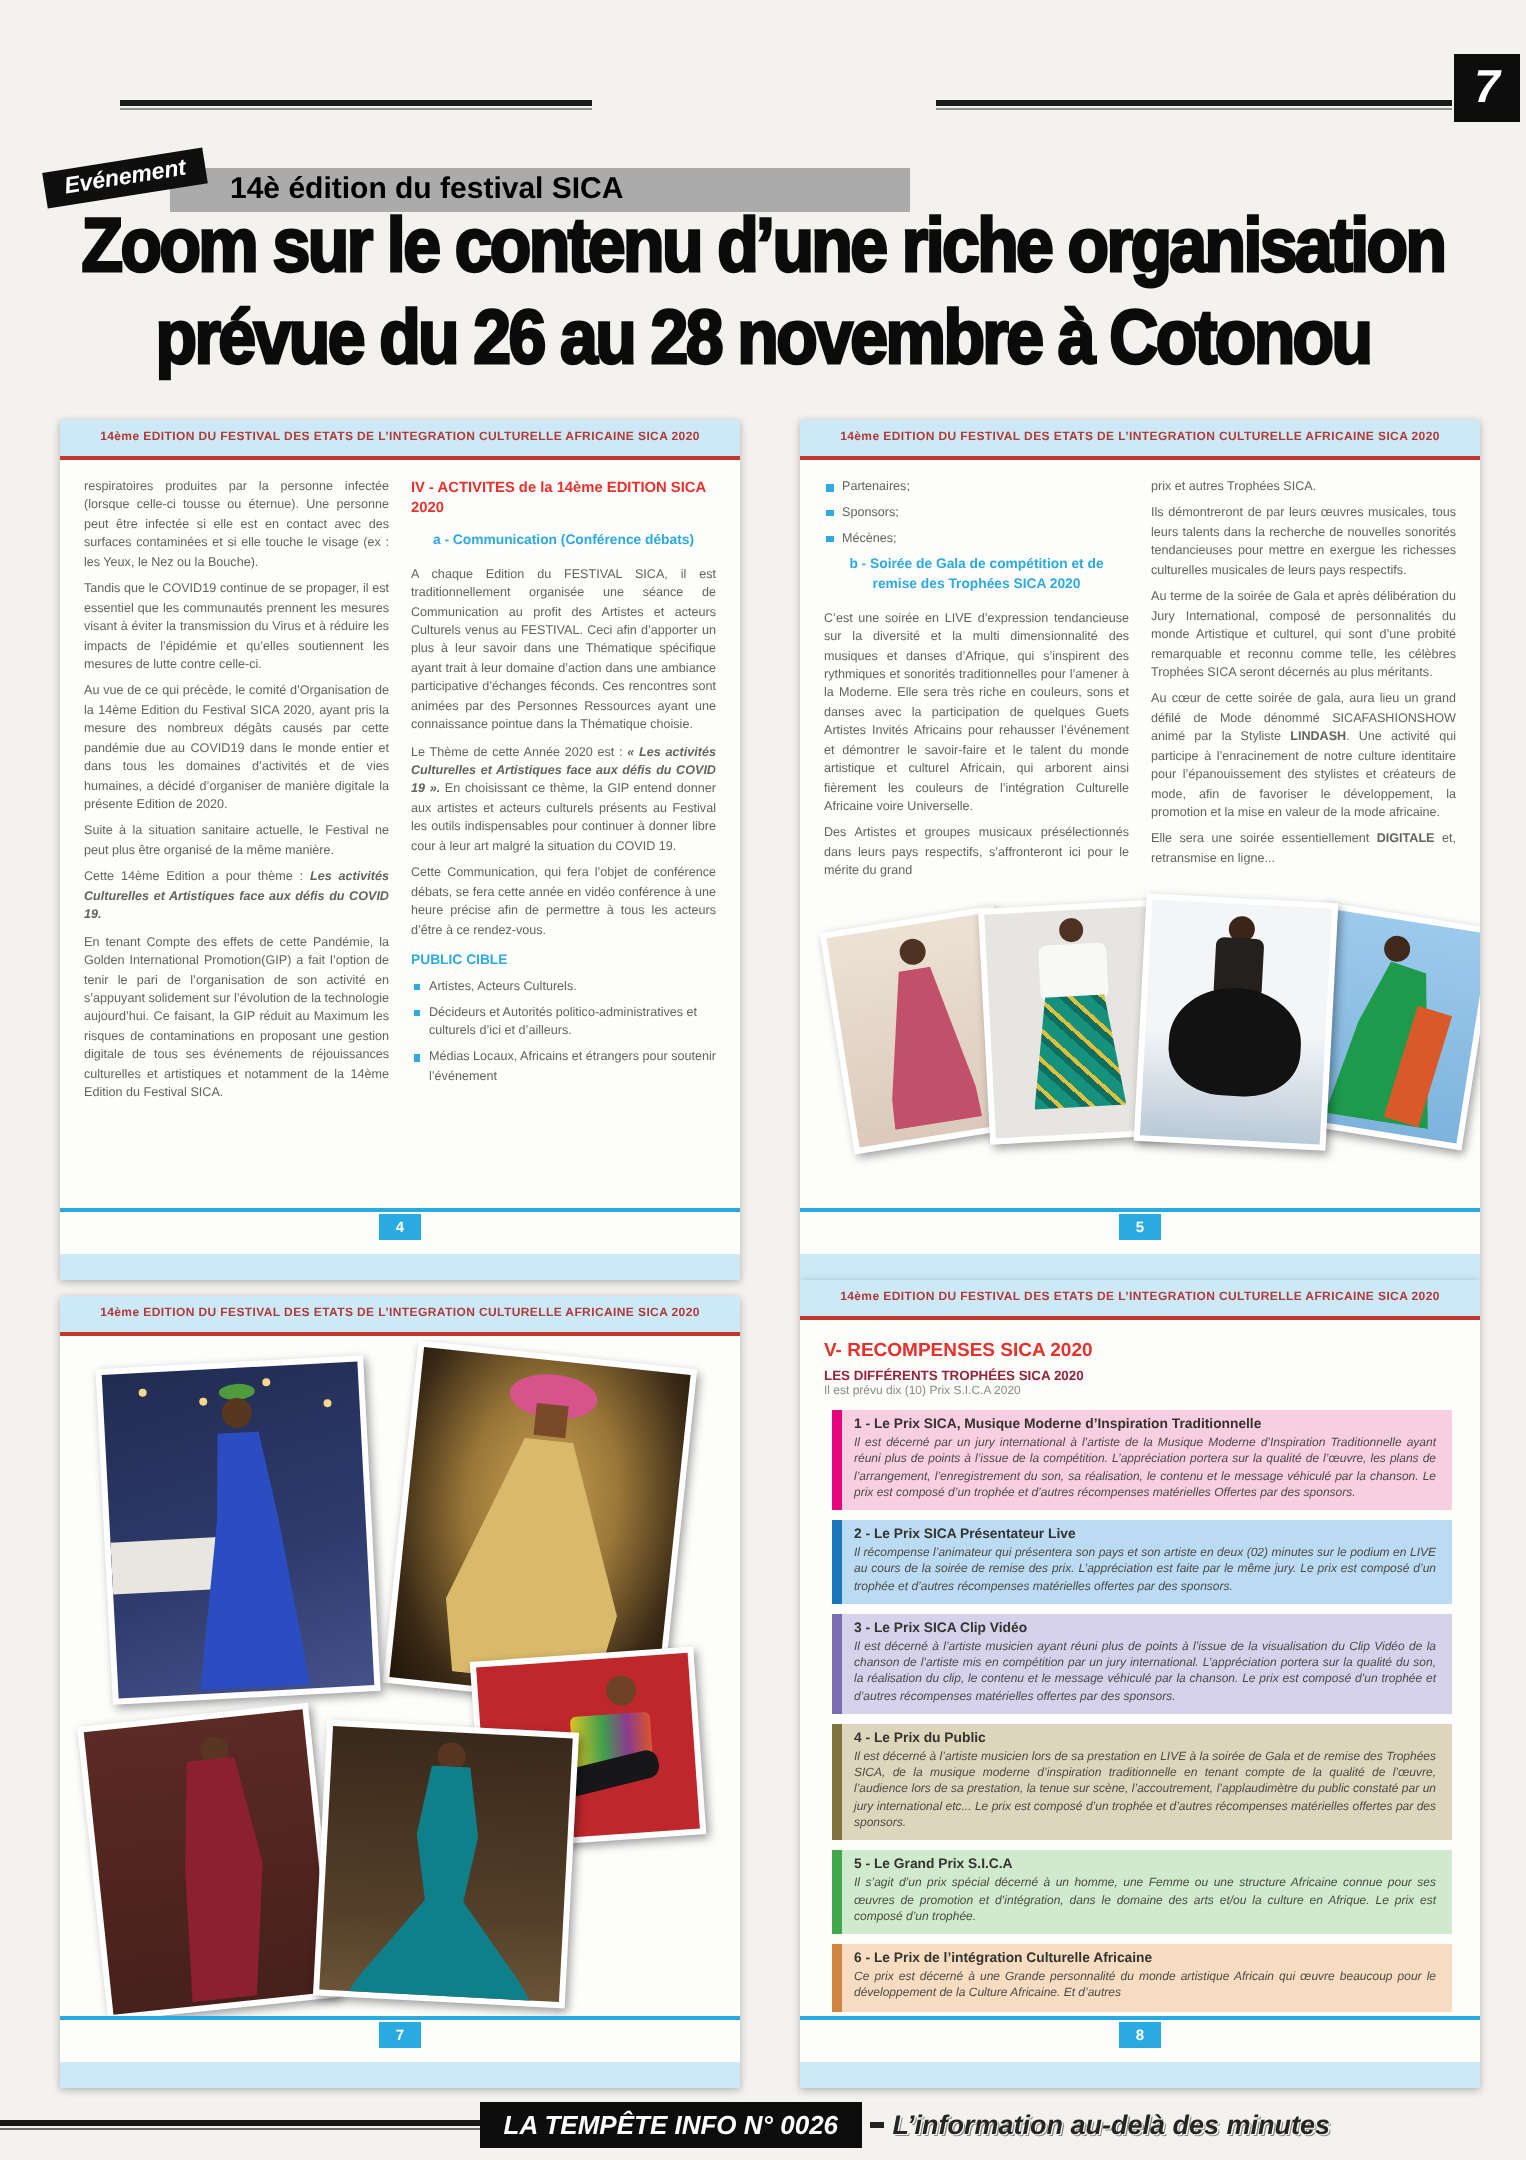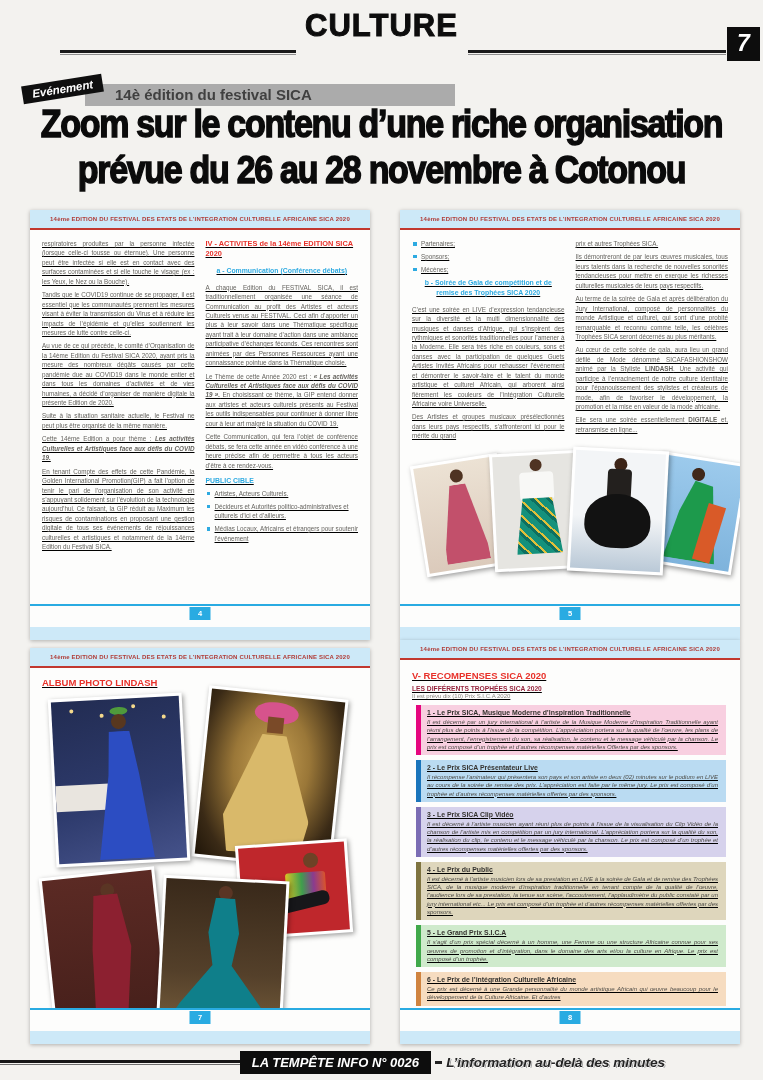--- a/index.html
+++ b/index.html
@@ -15,37 +15,37 @@
   .mast-rule.left { left:60px; width:236px; }
   .mast-rule.right { left:468px; width:258px; }
   .pagenum-box { position:absolute; top:27px; left:727px; width:33px; height:34px; background:#0d0d0d;
     color:#fff; font-weight:bold; font-style:italic; font-size:23px; text-align:center; line-height:33px; }
   .date-banner { position:absolute; top:41px; left:283px; width:198px; height:26px; background:#0d0d0d;
     border:1px solid #4a4a4a; color:#fff; font-weight:bold; font-style:italic; font-size:12.5px;
     text-align:center; line-height:24px; }
   .event-tag { position:absolute; top:80px; left:22px; background:#0f0f0f; color:#fff;
     font-weight:bold; font-style:italic; font-size:11.5px; padding:3px 10px; transform:rotate(-9deg); z-index:3; }
   .kicker-bar { position:absolute; top:84px; left:85px; width:370px; height:22px; background:#ababab; z-index:2; }
-  .kicker-bar span { display:block; padding-left:30px; font-size:15px; font-weight:bold; color:#404040; line-height:22px; }
+  .kicker-bar span { display:block; padding-left:30px; font-size:15px; font-weight:bold; color:#000000; line-height:22px; }
   .headline { position:absolute; top:101px; left:15px; width:733px; text-align:center;
     font-size:34px; line-height:41px; font-weight:bold; letter-spacing:-1.3px; color:#0b0b0b;
     -webkit-text-stroke:1.3px #0b0b0b; transform:scaleY(1.12); transform-origin:top center; }
 
   
   .panel { position:absolute; width:340px; background:#fdfdfc; box-shadow:0 1px 4px rgba(0,0,0,.28); }
   #panel-activites { left:30px; top:210px; height:430px; }
   #panel-gala { left:400px; top:210px; height:430px; }
   #panel-album { left:30px; top:648px; height:396px; }
   #panel-recompenses { left:400px; top:640px; height:404px; }
 
   .phead { height:20px; background:#cde9f8; border-bottom:2px solid #c2382f;
     display:flex; align-items:center; justify-content:center; padding:0 8px; }
   .phead span { font-size:6px; font-weight:bold; color:#b03a35; letter-spacing:.2px; white-space:nowrap; }
 
-  .pbody { position:absolute; top:22px; left:0; right:0; bottom:36px; padding:7px 12px 0; overflow:hidden;text-decoration:underline; }
+  .pbody { position:absolute; top:22px; left:0; right:0; bottom:36px; padding:7px 12px 0; overflow:hidden; }
   .cols { display:flex; gap:11px; }
   .col { flex:1; min-width:0; }
   p.t { font-size:6.3px; line-height:1.5; color:#65635e; text-align:justify; margin:0 0 4px; }
   .bold-it { font-weight:bold; font-style:italic; }
   .h-red { color:#e8312a; font-weight:bold; font-size:7.4px; line-height:1.35; margin:0 0 7px; }
   .h-blue-c { color:#2daae1; font-weight:bold; font-size:6.9px; text-align:center; line-height:1.4; margin:4px 6px 7px; }
   .h-blue-l { color:#2daae1; font-weight:bold; font-size:6.9px; margin:7px 0 5px; }
   ul.blt { list-style:none; }
   ul.blt li { position:relative; padding-left:9px; font-size:6.3px; line-height:1.5; color:#65635e; margin-bottom:3.5px; }
   ul.blt li::before { content:""; position:absolute; left:1px; top:3px; width:3.5px; height:3.5px; background:#2daae1; }
@@ -143,21 +143,20 @@
   .pf-dash { width:12px; height:3px; background:#222; margin:0 4px; }
   .pf-slogan { font-weight:bold; font-style:italic; font-size:13.5px; color:#242424; white-space:nowrap;
     text-shadow:0.6px 0.6px 0 #fff, 1.2px 1.2px 0 #8a8a8a; }
   .pf-rule.r { flex:1; margin-left:5px; }
 </style>
 </head>
 <body>
 
 <div class="page">
 
-  <div class="section-title">CULTURE</div>
   <div class="mast-rule left"></div>
   <div class="mast-rule right"></div>
   <div class="pagenum-box">7</div>
   <div class="event-tag">Evénement</div>
   <div class="kicker-bar">
     <span>14è édition du festival SICA</span>
   </div>
   <h1 class="headline">
     <span>Zoom sur le contenu d’une riche organisation</span><br>
     <span>prévue du 26 au 28 novembre à Cotonou</span>
@@ -258,21 +257,20 @@
       <div class="pfoot-num">5</div>
       <div class="pfoot-strip"></div>
     </div>
   </section>
 
   <section class="panel" id="panel-album">
     <div class="phead">
       <span>14ème EDITION DU FESTIVAL DES ETATS DE L’INTEGRATION CULTURELLE AFRICAINE SICA 2020</span>
     </div>
     <div class="pbody">
-      <div class="album-title">ALBUM PHOTO LINDASH</div>
       <div class="collage">
         <div class="photo ph-p3a">
           <div class="scene sc-p3a">
               <div class="fig lt-p3a"></div>
               <div class="fig tb-p3a"></div>
               <div class="fig fs-p3a"></div>
               <div class="head h-p3a"></div>
               <div class="fig dr-p3a"></div>
             </div>
         </div>

